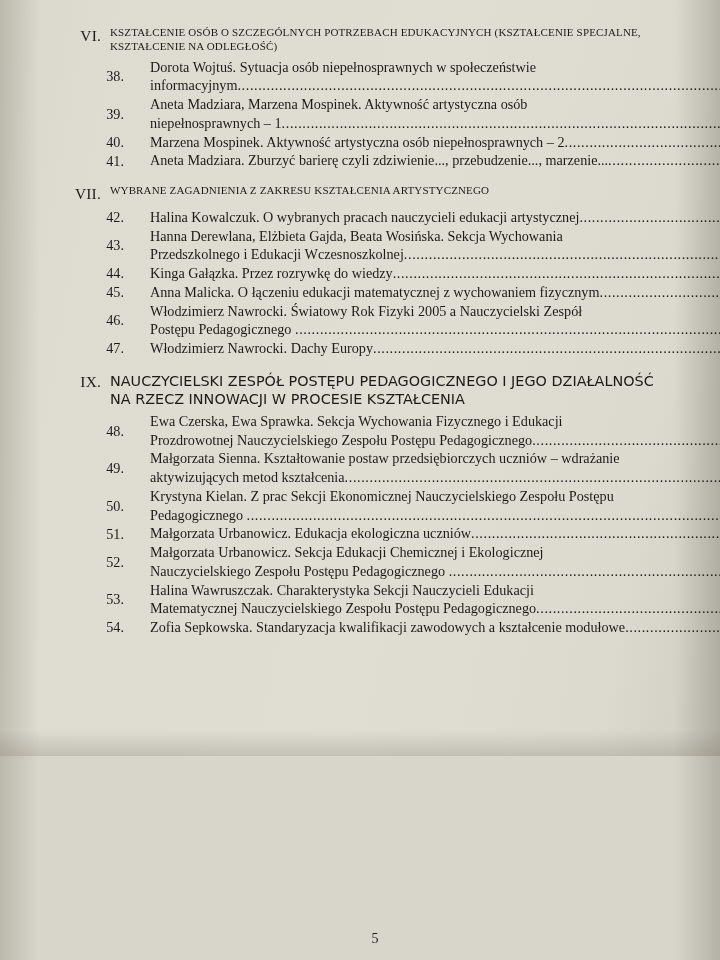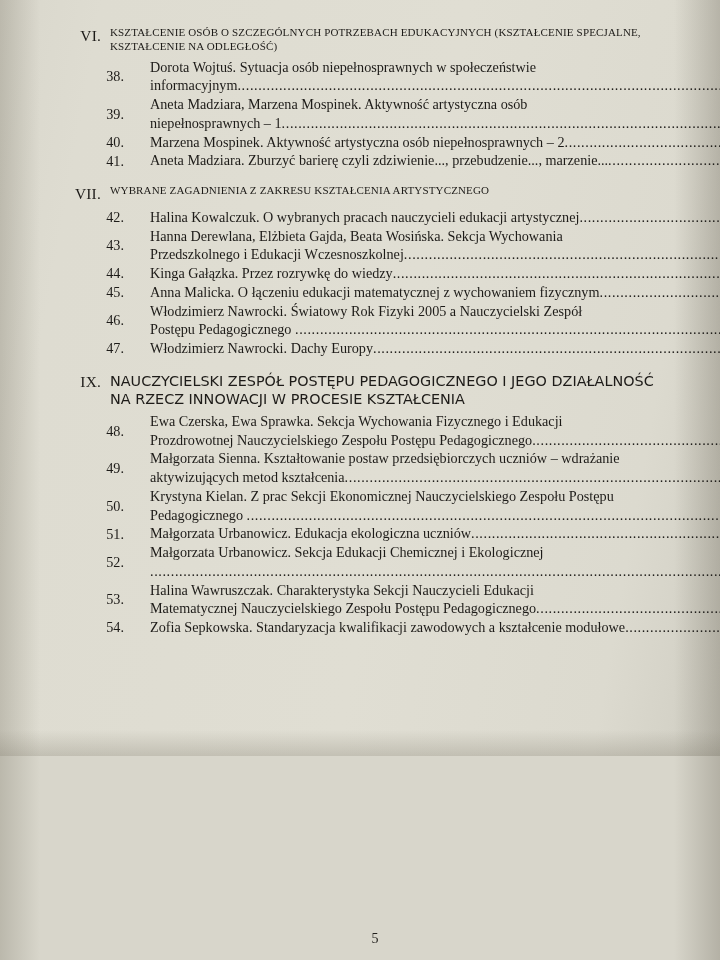--- a/index.html
+++ b/index.html
@@ -289,20 +289,21 @@
               <span class="txt"><span class="author">Małgorzata Urbanowicz.</span> <span class="title">Edukacja ekologiczna uczniów</span></span>
               <span class="fill dots"></span>
             </div>
           </div>
         </div>
         <div class="entry">
           <div class="entry-num">52.</div>
           <div class="entry-body">
             <div><span class="author">Małgorzata Urbanowicz.</span> <span class="title">Sekcja Edukacji Chemicznej i Ekologicznej</span></div>
             <div class="flexline">
+              <span class="txt title">Nauczycielskiego Zespołu Postępu Pedagogicznego </span>
               <span class="fill dots"></span>
             </div>
           </div>
         </div>
         <div class="entry">
           <div class="entry-num">53.</div>
           <div class="entry-body">
             <div><span class="author">Halina Wawruszczak.</span> <span class="title">Charakterystyka Sekcji Nauczycieli Edukacji</span></div>
             <div class="flexline">
               <span class="txt title">Matematycznej Nauczycielskiego Zespołu Postępu Pedagogicznego</span>

